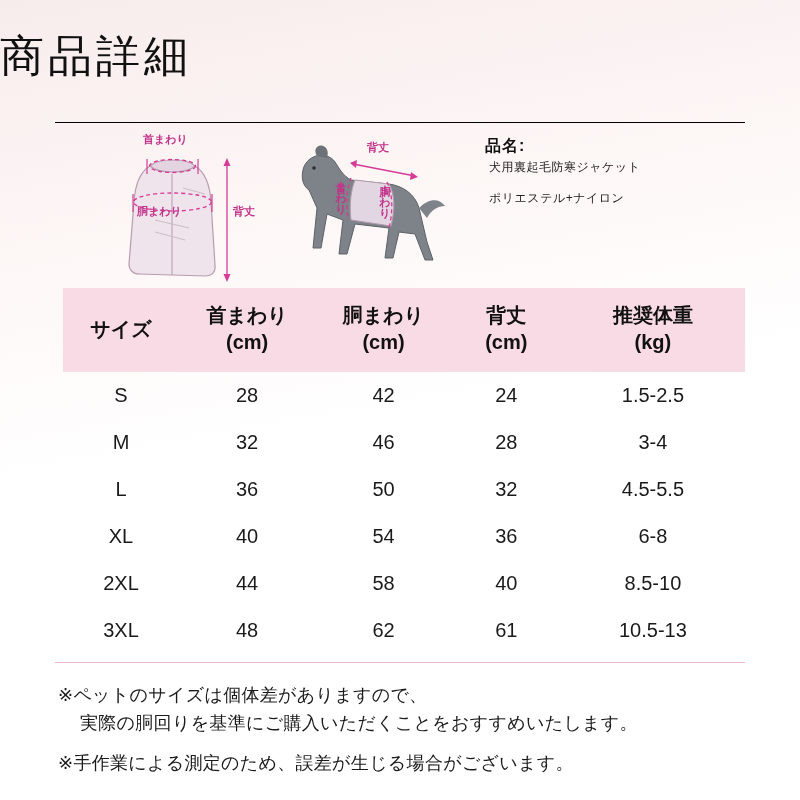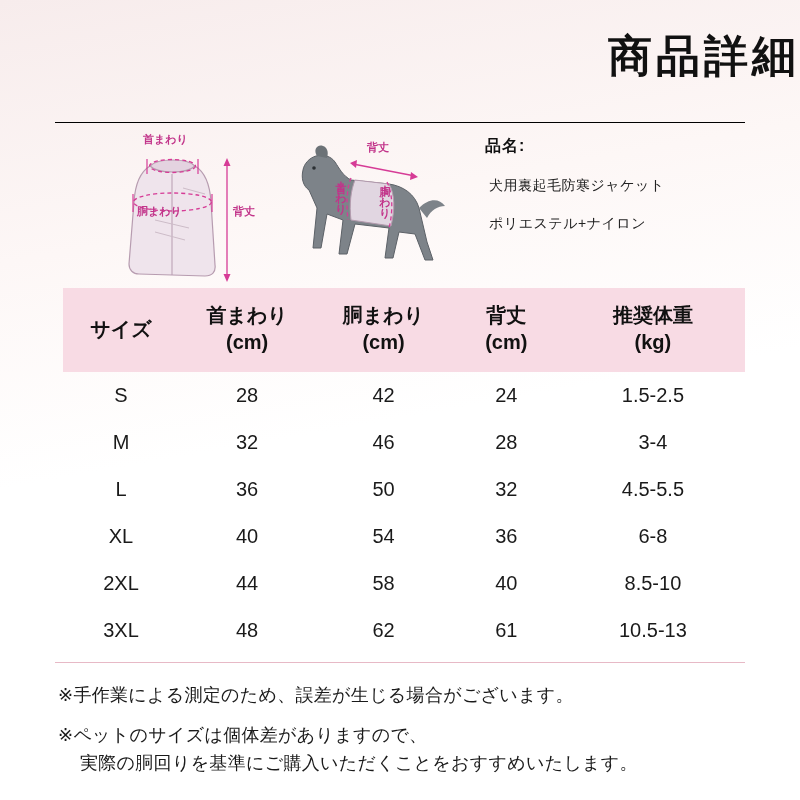--- a/index.html
+++ b/index.html
@@ -17,23 +17,23 @@
   .page {
     position: relative;
     width: 800px;
     height: 800px;
     background: linear-gradient(170deg, #f7ecec 0%, #fdf7f6 28%, #ffffff 52%, #ffffff 100%);
     box-sizing: border-box;
   }
 
   
   .title {
-    text-align: right;
+    text-align: left;
     font-size: 44px;
-    font-weight: bold;
+    font-weight: normal;
     letter-spacing: 4px;
     color: #111111;
     padding-top: 30px;
     line-height: 1.2;
   }
 
   .divider-top {
     position: absolute;
     left: 55px;
     right: 55px;
@@ -63,23 +63,23 @@
     padding-left: 10px;
   }
   .spec-label {
     font-size: 16px;
     font-weight: bold;
     color: #111;
     margin-top: 2px;
     letter-spacing: 1px;
   }
   .spec-value {
-    font-size: 14px;
+    font-size: 12px;
     color: #222;
-    margin: 20px 0 14px 4px;
+    margin: 2px 0 14px 4px;
     letter-spacing: 0.5px;
   }
 
   
   .table {
     position: absolute;
     top: 288px;
     left: 63px;
     right: 55px;
   }
@@ -330,20 +330,20 @@
           <td>61</td>
           <td>10.5-13</td>
         </tr>
       </tbody>
     </table>
   </div>
 
   <div class="divider-bottom"></div>
 
   <div class="notes">
-    <div class="note">※手作業による測定のため、誤差が生じる場合がございます。</div>
     <div class="note">
       <span>※ペットのサイズは個体差がありますので、</span>
       <span class="indent">実際の胴回りを基準にご購入いただくことをおすすめいたします。</span>
     </div>
+    <div class="note">※手作業による測定のため、誤差が生じる場合がございます。</div>
   </div>
 
 </div>
 
 </body></html>

